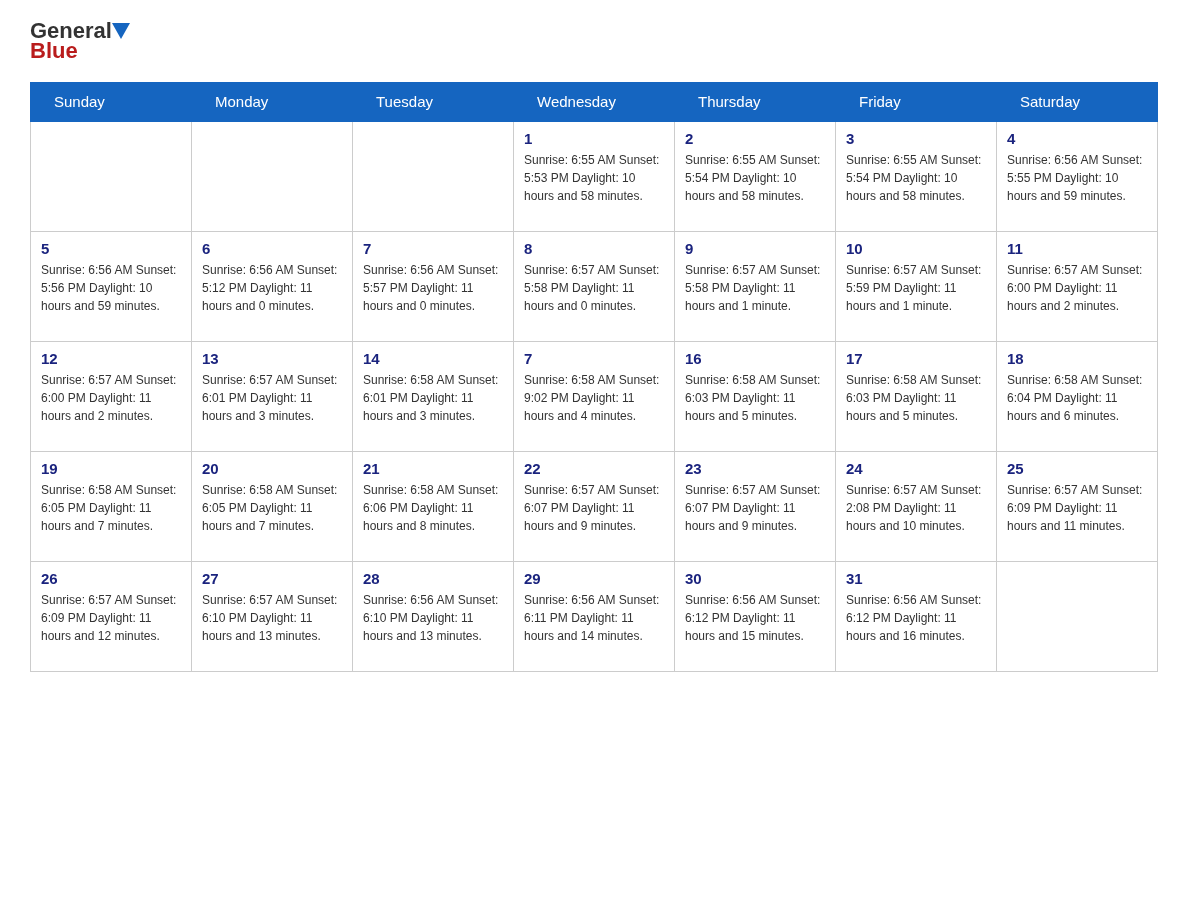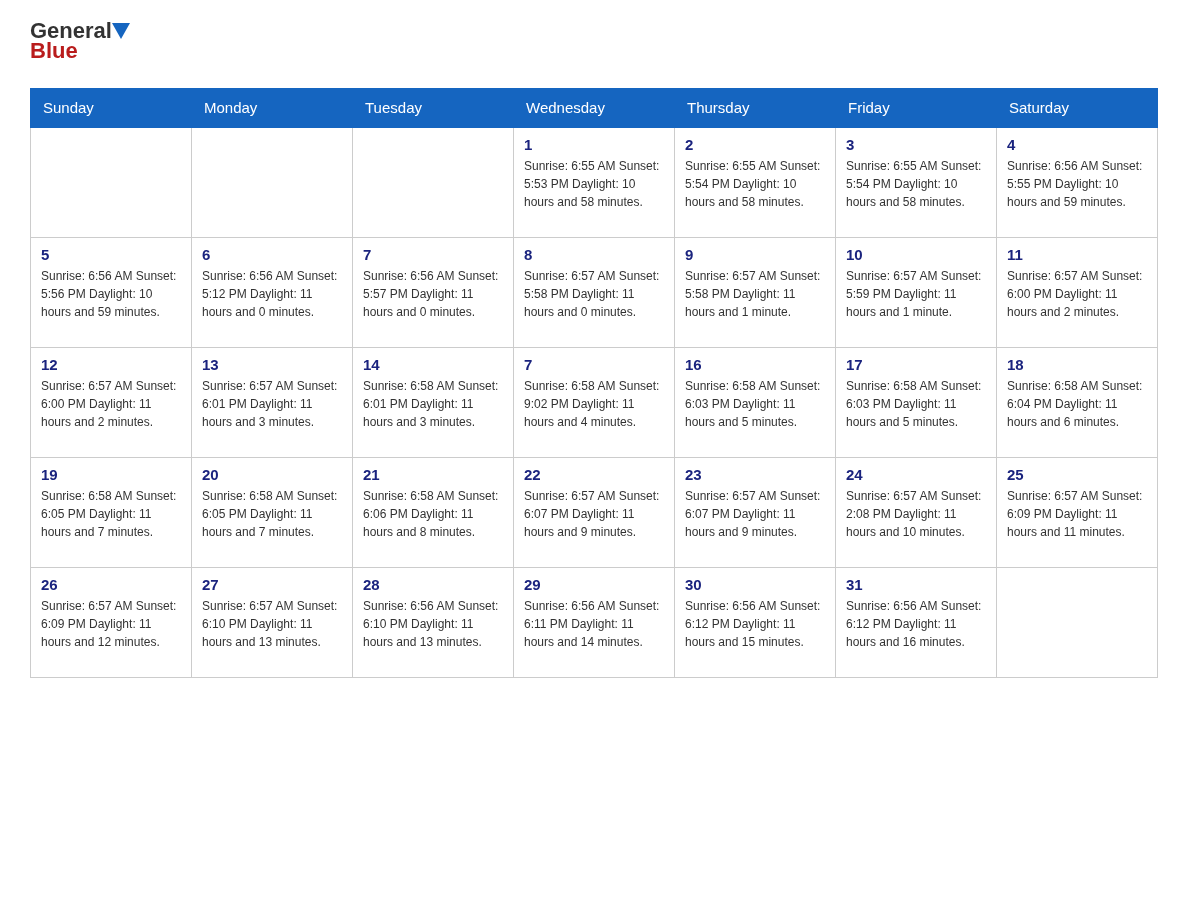--- a/index.html
+++ b/index.html
@@ -7,21 +7,21 @@
       font-family: Arial, sans-serif;
       background: #fff;
       width: 1188px;
       min-height: 918px;
       padding: 20px 30px;
     }
     .header {
       display: flex;
       justify-content: space-between;
       align-items: flex-start;
-      margin-bottom: 26px;
+      margin-bottom: 20px;
     }
     .logo {
       display: flex;
       align-items: center;
       font-size: 22px;
       font-weight: bold;
       color: #333;
     }
     .logo-general { color: #333; }
     .logo-blue { color: #b91c1c; }
@@ -47,21 +47,21 @@
     }
     .calendar {
       width: 100%;
       border-collapse: collapse;
     }
     .calendar thead tr th {
       background-color: #1565c0;
       color: #fff;
       font-size: 15px;
       font-weight: normal;
-      padding: 10px 12px;
+      padding: 10px 23px;
       text-align: left;
       border: 1px solid #1565c0;
     }
     .calendar tbody tr td {
       border: 1px solid #ccc;
       vertical-align: top;
       padding: 8px 10px;
       width: 14.28%;
       min-height: 110px;
       height: 110px;

